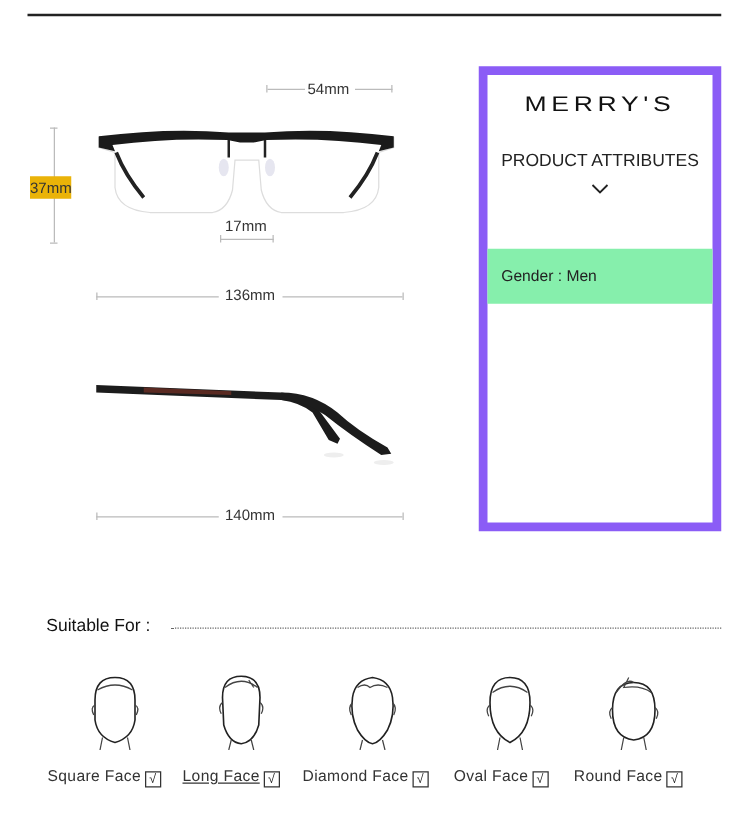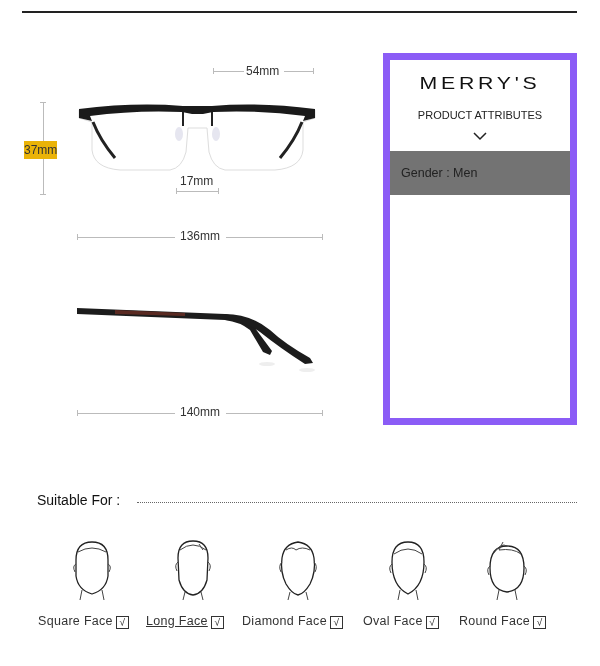--- a/index.html
+++ b/index.html
@@ -14,26 +14,26 @@
   .vline { position: absolute; width: 1px; background: #bbb; }
   .tick-v { position: absolute; width: 1px; height: 6px; background: #bbb; }
   .tick-h { position: absolute; height: 1px; width: 6px; background: #bbb; }
 
   .panel {
     position: absolute; left: 383px; top: 53px; width: 180px; height: 358px;
     border: 7px solid #8b5cf6; background: #fff;
   }
   .panel-head { height: 91px; text-align: center; }
   .brand { font-size: 17px; letter-spacing: 3px; font-weight: normal; padding-top: 14px; color: #111; transform: scaleX(1.25); transform-origin: center; }
-  .subtitle { font-size: 11px; margin-top: 15px; color: #222; }
+  .subtitle { font-size: 14px; margin-top: 26px; color: #222; }
   .chev { margin: 8px auto 0; width: 14px; height: 14px; }
   .attr-row {
     height: 44px; line-height: 44px; padding-left: 11px; font-size: 12.5px; color: #222; white-space: nowrap;
   }
-  .attr-row.shade { background: #737373; }
+  .attr-row.shade { background: #86efac; margin-top: 48px; }
 
   .suitable { position: absolute; left: 37px; top: 492px; font-size: 14px; color: #111; }
   .dots { position: absolute; left: 137px; top: 502px; width: 440px; border-top: 1px dotted #666; }
 
   .face { position: absolute; top: 538px; width: 60px; height: 62px; }
   .face-label { position: absolute; top: 614px; font-size: 12.5px; color: #333; white-space: nowrap; letter-spacing: 0.3px; }
   .check {
     display: inline-block; width: 11px; height: 11px; border: 1px solid #333; font-size: 10px; line-height: 11px;
     text-align: center; vertical-align: -1px; margin-left: 3px; color: #222;
   }

